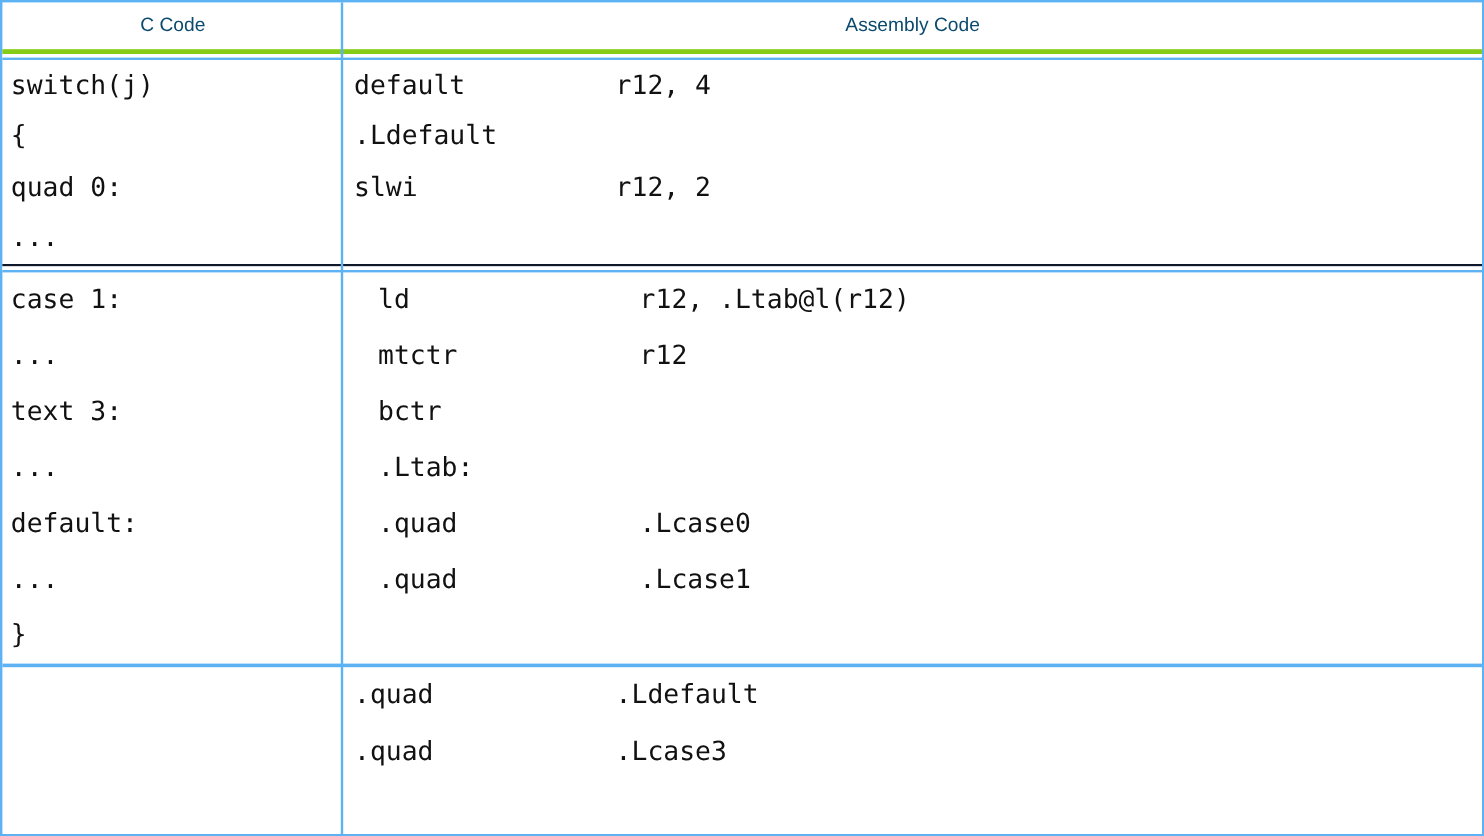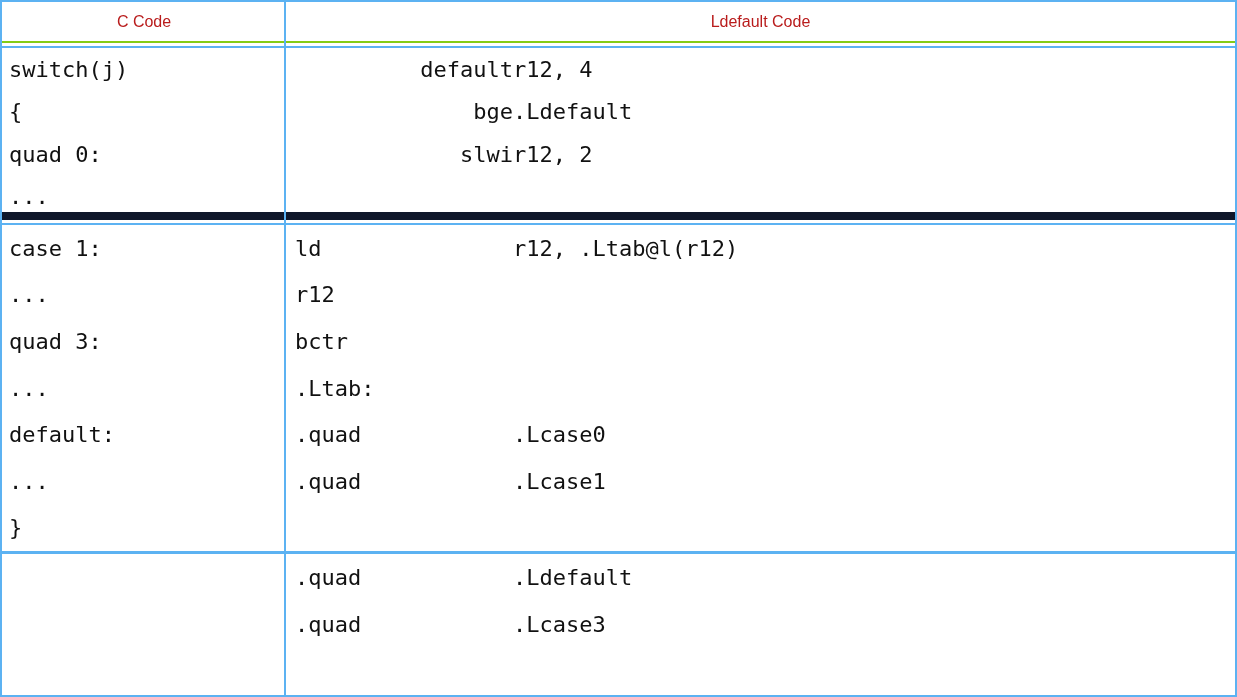--- a/index.html
+++ b/index.html
@@ -23,50 +23,50 @@
     top: 0;
     bottom: 0;
     left: 282px;
     width: 2px;
     background: #5cb2f2;
   }
   .hdr-row {
     display: grid;
     grid-template-columns: 284px 1fr;
     height: 39px;
-    border-bottom: 2px solid #84cc16;
+    border-bottom: 4px solid #84cc16;
     font-family: "Liberation Sans", sans-serif;
     font-size: 16px;
-    color: #b91c1c;
+    color: #0c4a6e;
     text-align: right;
   }
   .hdr-cell {
     display: flex;
     align-items: center;
     justify-content: center;
   }
   .gap {
     height: 3px;
     background: #ffffff;
   }
   .section {
     display: grid;
     grid-template-columns: 284px 1fr;
     box-sizing: border-box;
   }
   .section-a {
     border-top: 2px solid #5cb2f2;
-    border-bottom: 8px solid #0f172a;
+    border-bottom: 2px solid #0f172a;
     height: 174px;
-    text-align: right;
     --rh: 42.5px;
   }
   .section-b {
     border-top: 2px solid #5cb2f2;
     height: 328px;
+    gap: 20px;
     --rh: 46.6px;
   }
   .section-c {
     border-top: 3px solid #5cb2f2;
     height: 144px;
     --rh: 47px;
   }
   .cell {
     padding-left: 7px;
     overflow: hidden;
@@ -88,54 +88,54 @@
   }
 </style>
 </head>
 <body>
 
 <div class="code-table">
   <div class="v-divider"></div>
 
   <div class="hdr-row">
     <div class="hdr-cell">C Code</div>
-    <div class="hdr-cell">Ldefault Code</div>
+    <div class="hdr-cell">Assembly Code</div>
   </div>
 
   <div class="gap"></div>
 
   <div class="section section-a">
     <div class="cell left">
       <div class="line">switch(j)</div>
       <div class="line">{</div>
       <div class="line">quad 0:</div>
       <div class="line">...</div>
     </div>
     <div class="cell right">
       <div class="line"><span class="mn">default</span><span>r12, 4</span></div>
-      <div class="line"><span class="mn">bge</span><span>.Ldefault</span></div>
+      <div class="line"><span>.Ldefault</span></div>
       <div class="line"><span class="mn">slwi</span><span>r12, 2</span></div>
     </div>
   </div>
 
   <div class="gap"></div>
 
   <div class="section section-b">
     <div class="cell left">
       <div class="line">case 1:</div>
       <div class="line">...</div>
-      <div class="line">quad 3:</div>
+      <div class="line">text 3:</div>
       <div class="line">...</div>
       <div class="line">default:</div>
       <div class="line">...</div>
       <div class="line">}</div>
     </div>
     <div class="cell right">
       <div class="line"><span class="mn">ld</span><span>r12, .Ltab@l(r12)</span></div>
-      <div class="line"><span>r12</span></div>
+      <div class="line"><span class="mn">mtctr</span><span>r12</span></div>
       <div class="line"><span class="mn">bctr</span><span></span></div>
       <div class="line"><span class="mn">.Ltab:</span><span></span></div>
       <div class="line"><span class="mn">.quad</span><span>.Lcase0</span></div>
       <div class="line"><span class="mn">.quad</span><span>.Lcase1</span></div>
     </div>
   </div>
 
   <div class="section section-c">
     <div class="cell left"></div>
     <div class="cell right">

